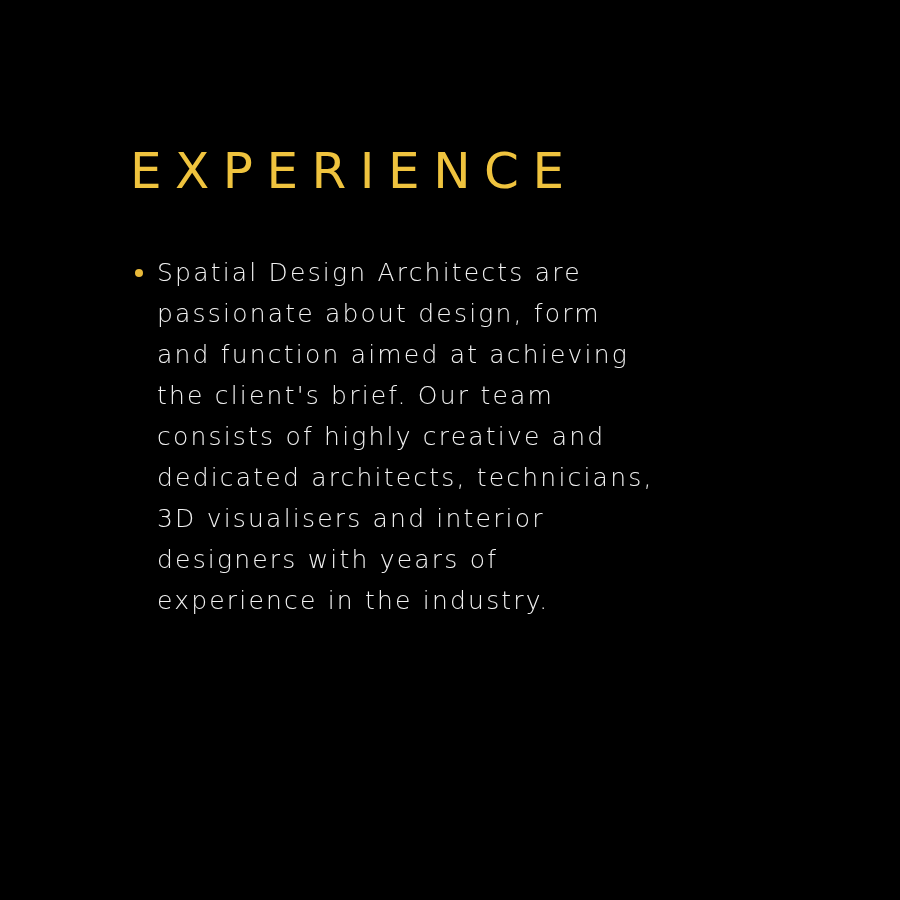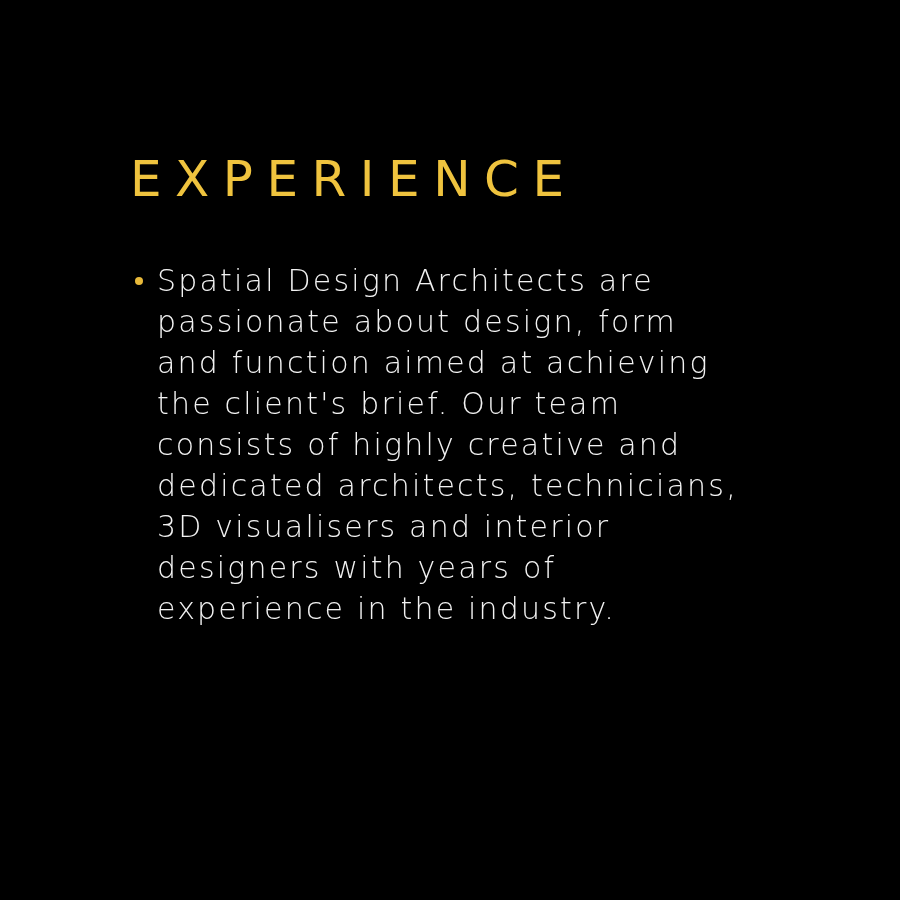--- a/index.html
+++ b/index.html
@@ -10,21 +10,21 @@
   }
   body {
     font-family: "DejaVu Sans", sans-serif;
   }
   .slide {
     position: relative;
     width: 900px;
     height: 768px;
     background: #000000;
     overflow: hidden;
-    margin: 8px auto;
+    margin: 0 auto;
   }
 
   
   .title {
     position: absolute;
     left: 130px;
     top: 146px;
     font-family: "DejaVu Sans", sans-serif;
     font-size: 50px;
     font-weight: 400;
@@ -51,21 +51,21 @@
     top: 17px;
     width: 8px;
     height: 8px;
     border-radius: 50%;
     background: #e8b93a;
   }
   .body-text {
     margin: 0;
     padding-left: 25px;
     font-family: "DejaVu Sans", sans-serif;
-    font-size: 30px;
+    font-size: 25px;
     font-weight: 300;
     line-height: 41px;
     color: #f2f2f2;
     letter-spacing: 2.2px;
     white-space: pre-line;
   }
 
   
   .footer {
     position: absolute;

